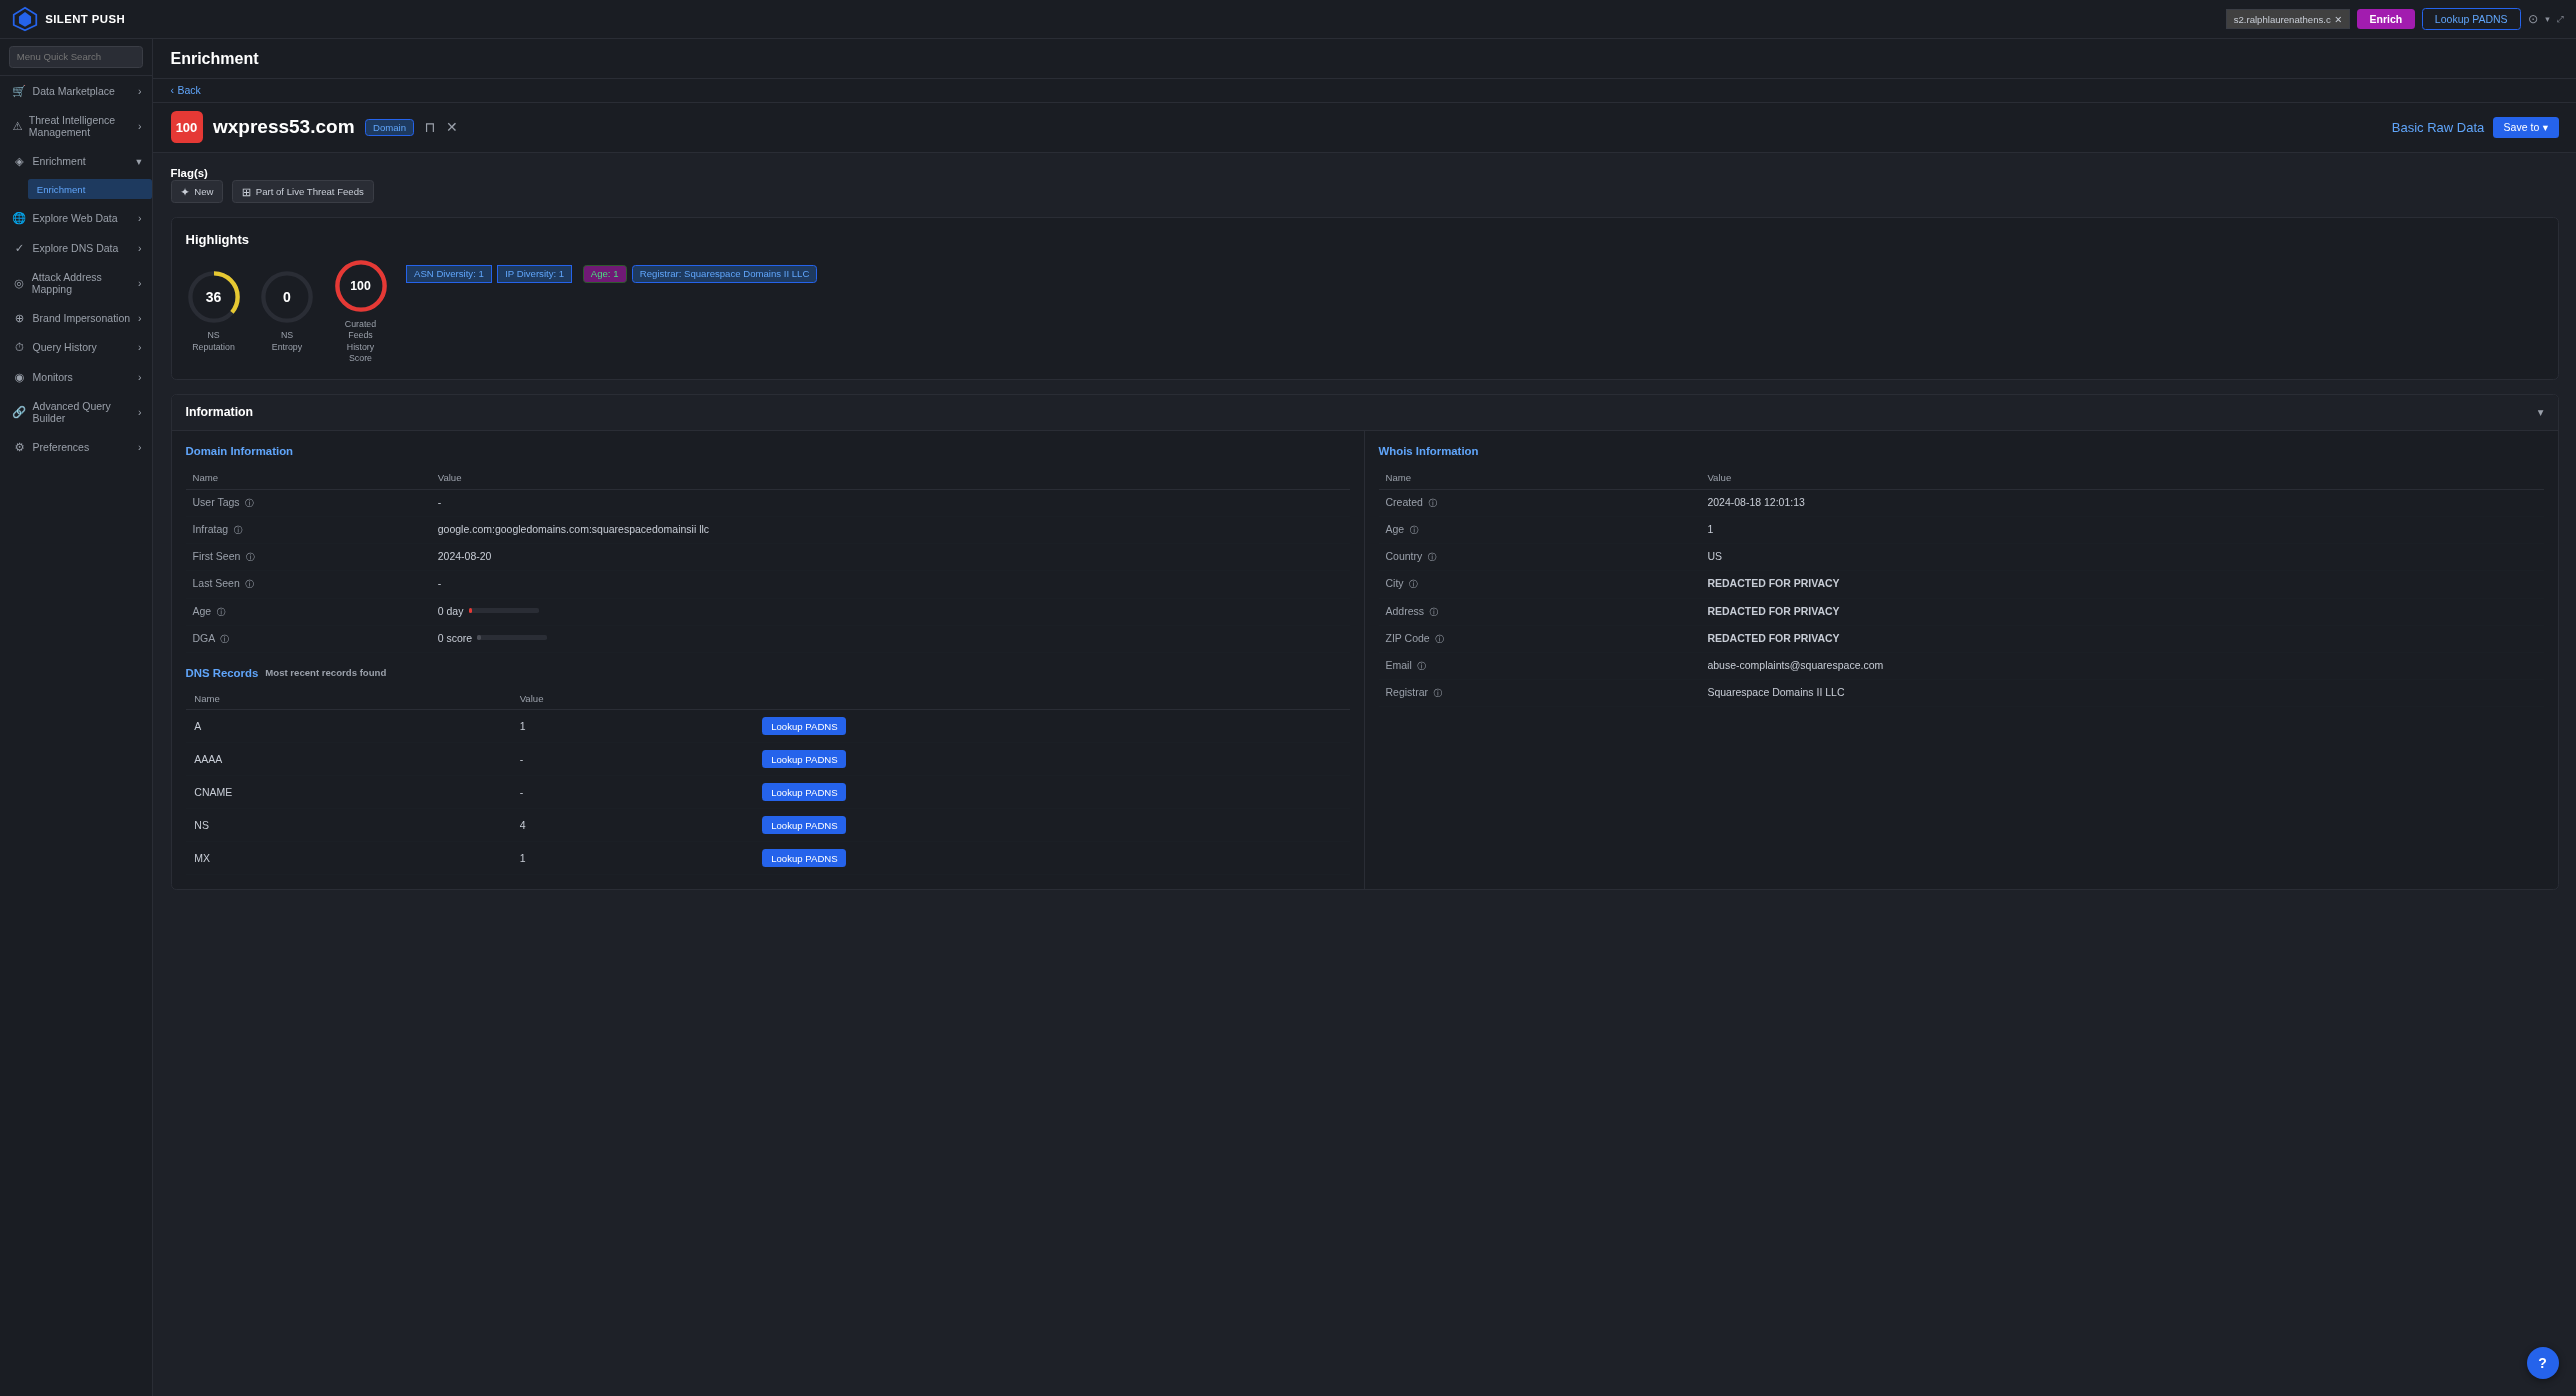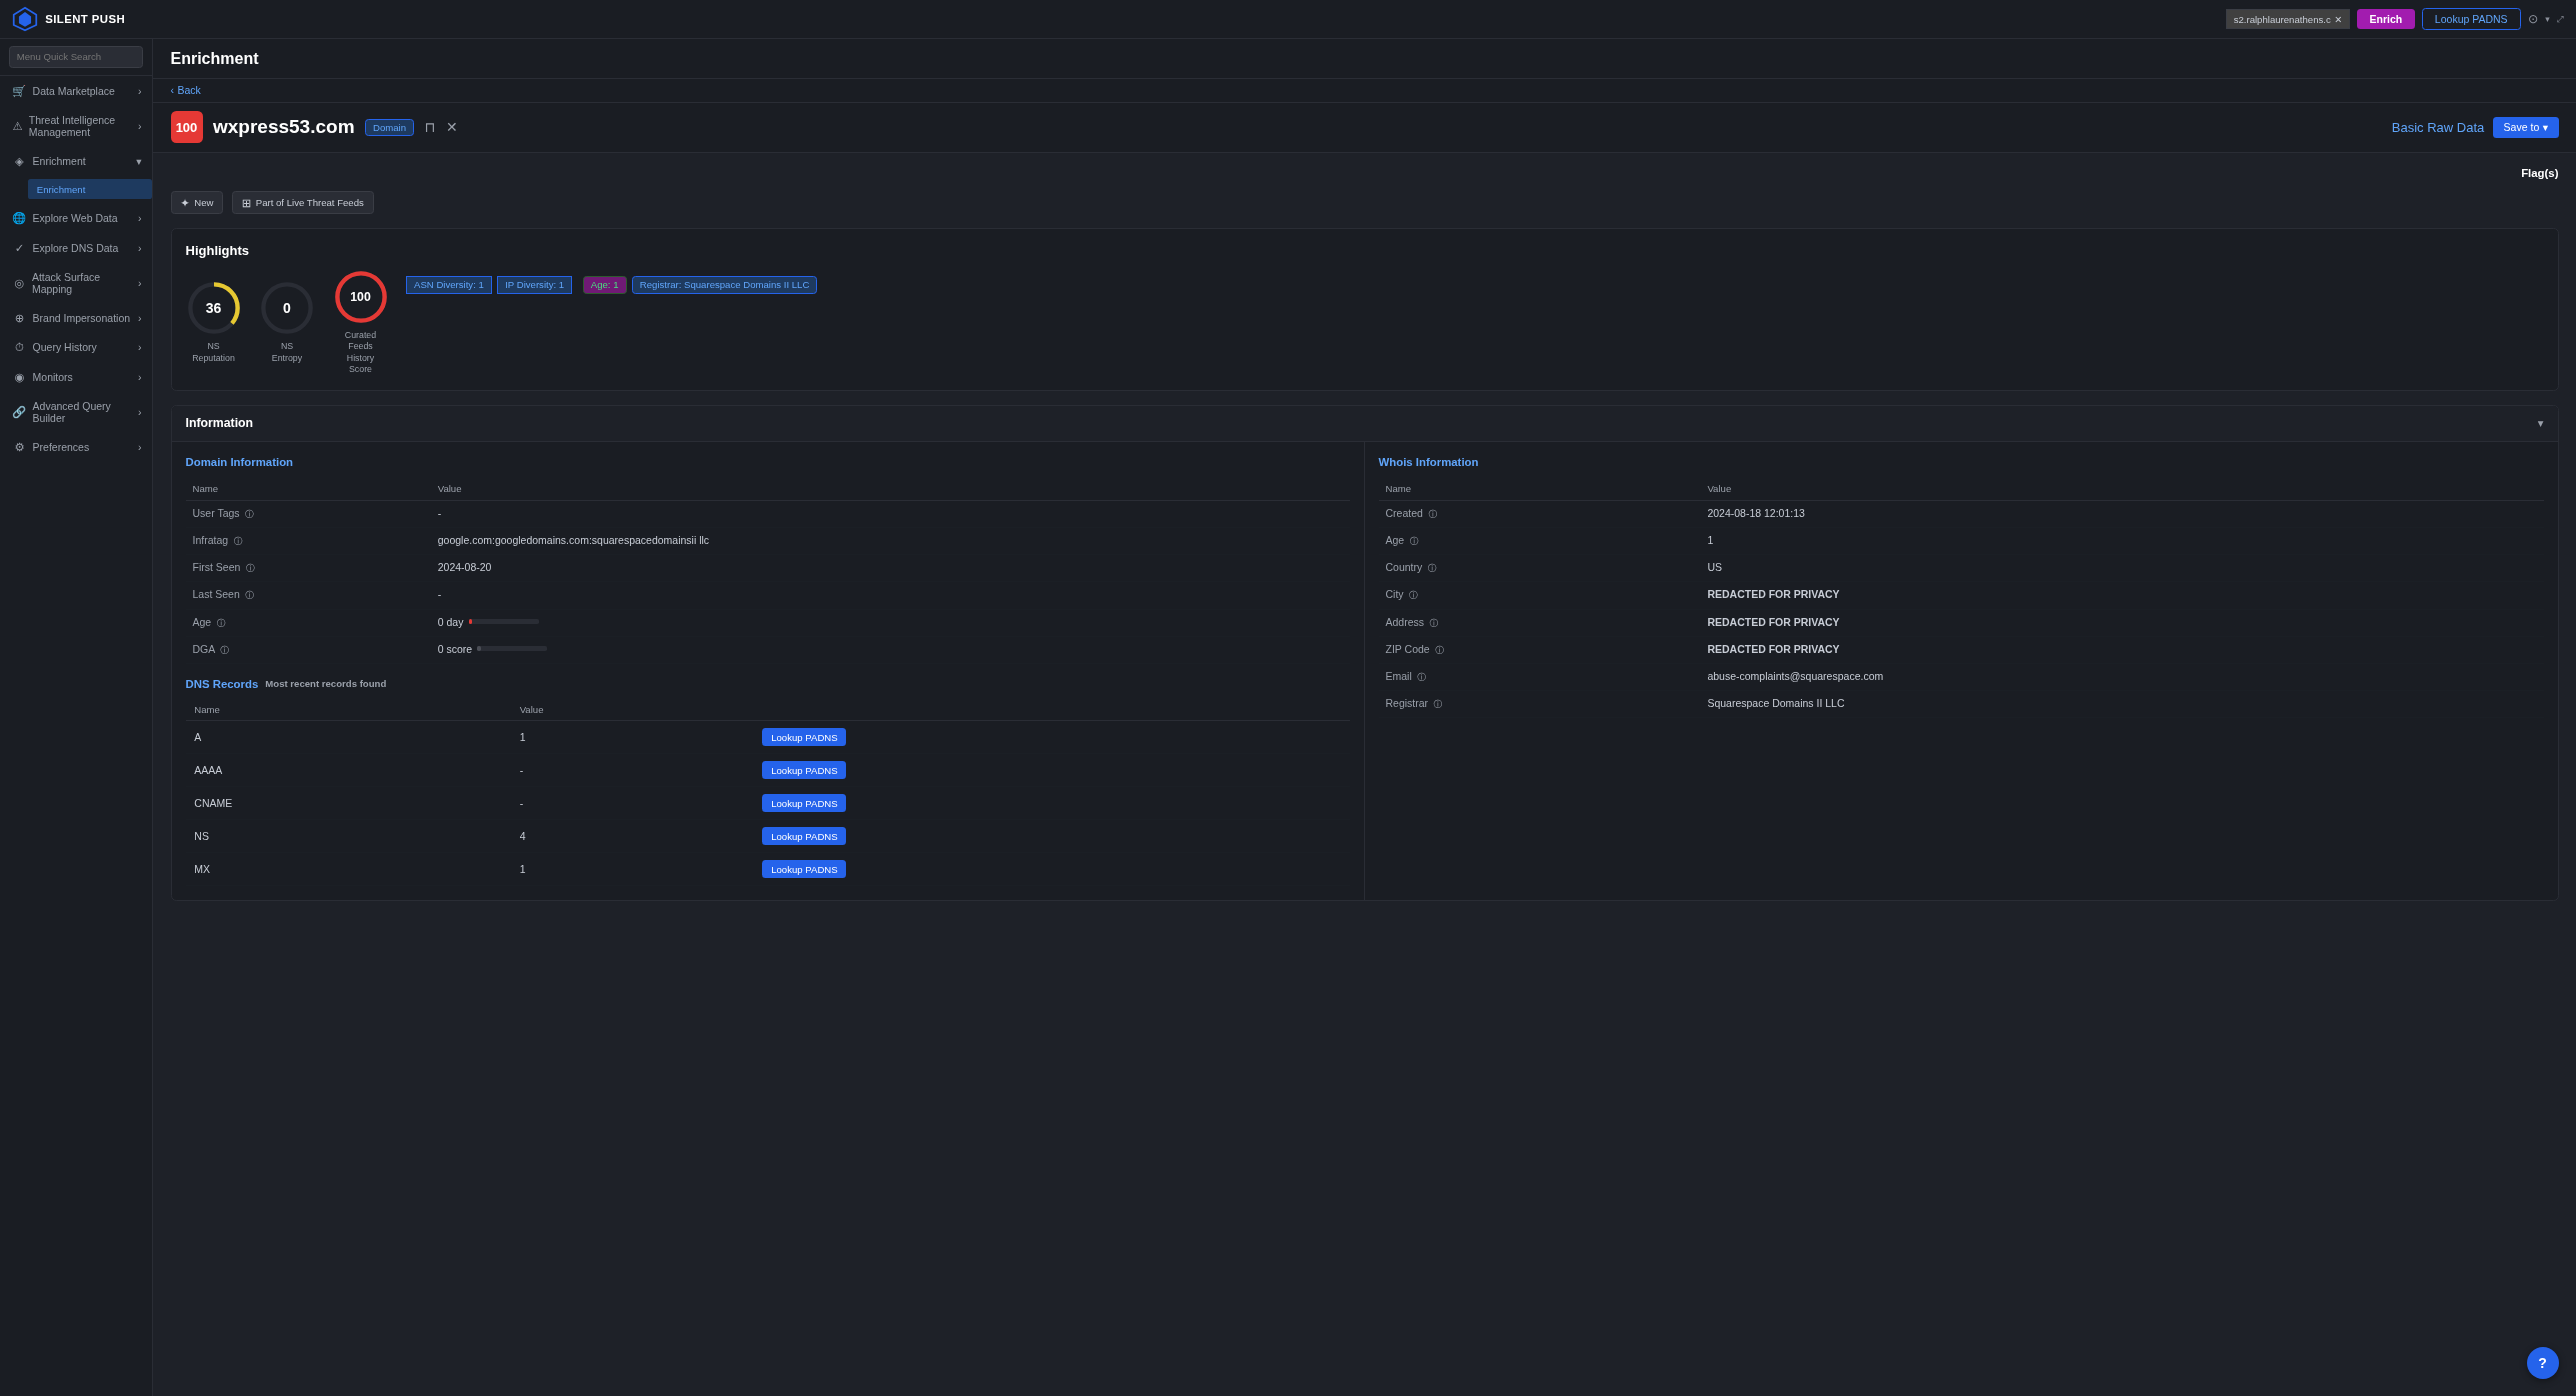--- a/index.html
+++ b/index.html
@@ -174,21 +174,21 @@
       <div class="item-left">
         <span class="item-icon">✓</span>
         <span>Explore DNS Data</span>
       </div>
       <span>›</span>
     </div>
 
     <div class="sidebar-item">
       <div class="item-left">
         <span class="item-icon">◎</span>
-        <span>Attack Surface Mapping</span>
+        <span>Attack Address Mapping</span>
       </div>
       <span>›</span>
     </div>
 
     <div class="sidebar-item">
       <div class="item-left">
         <span class="item-icon">⊕</span>
         <span>Brand Impersonation</span>
       </div>
       <span>›</span>
@@ -249,21 +249,21 @@
         <button class="btn-save-to">
           <span>Save to</span>
           <span>▾</span>
         </button>
       </div>
     </div>
 
     <div class="body-content">
 
       <div style="margin-bottom:10.5px;">
-        <div class="section-title" style="font-size:11.4px;margin-bottom:12px;text-align:right;">Flag(s)</div>
+        <div class="section-title" style="font-size:11.4px;margin-bottom:1px;">Flag(s)</div>
         <div class="flags-row">
           <div class="flag-badge">
             <span class="flag-icon">✦</span>
             <span>New</span>
           </div>
           <div class="flag-badge">
             <span class="flag-icon">⊞</span>
             <span>Part of Live Threat Feeds</span>
           </div>
         </div>

